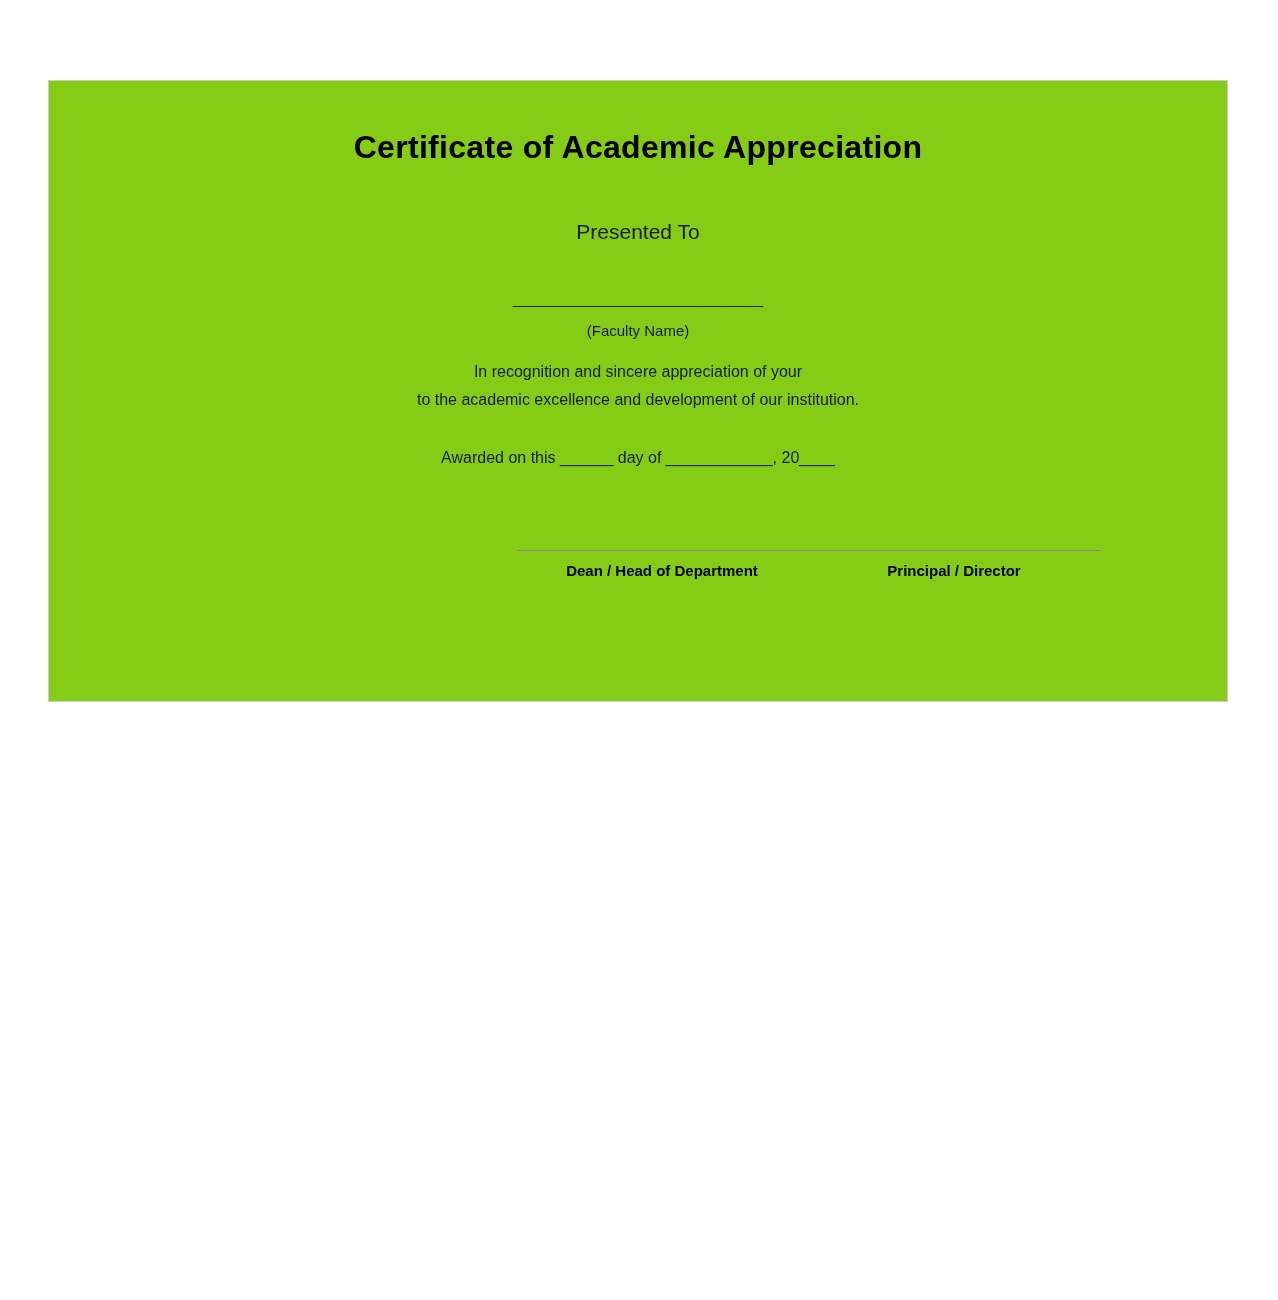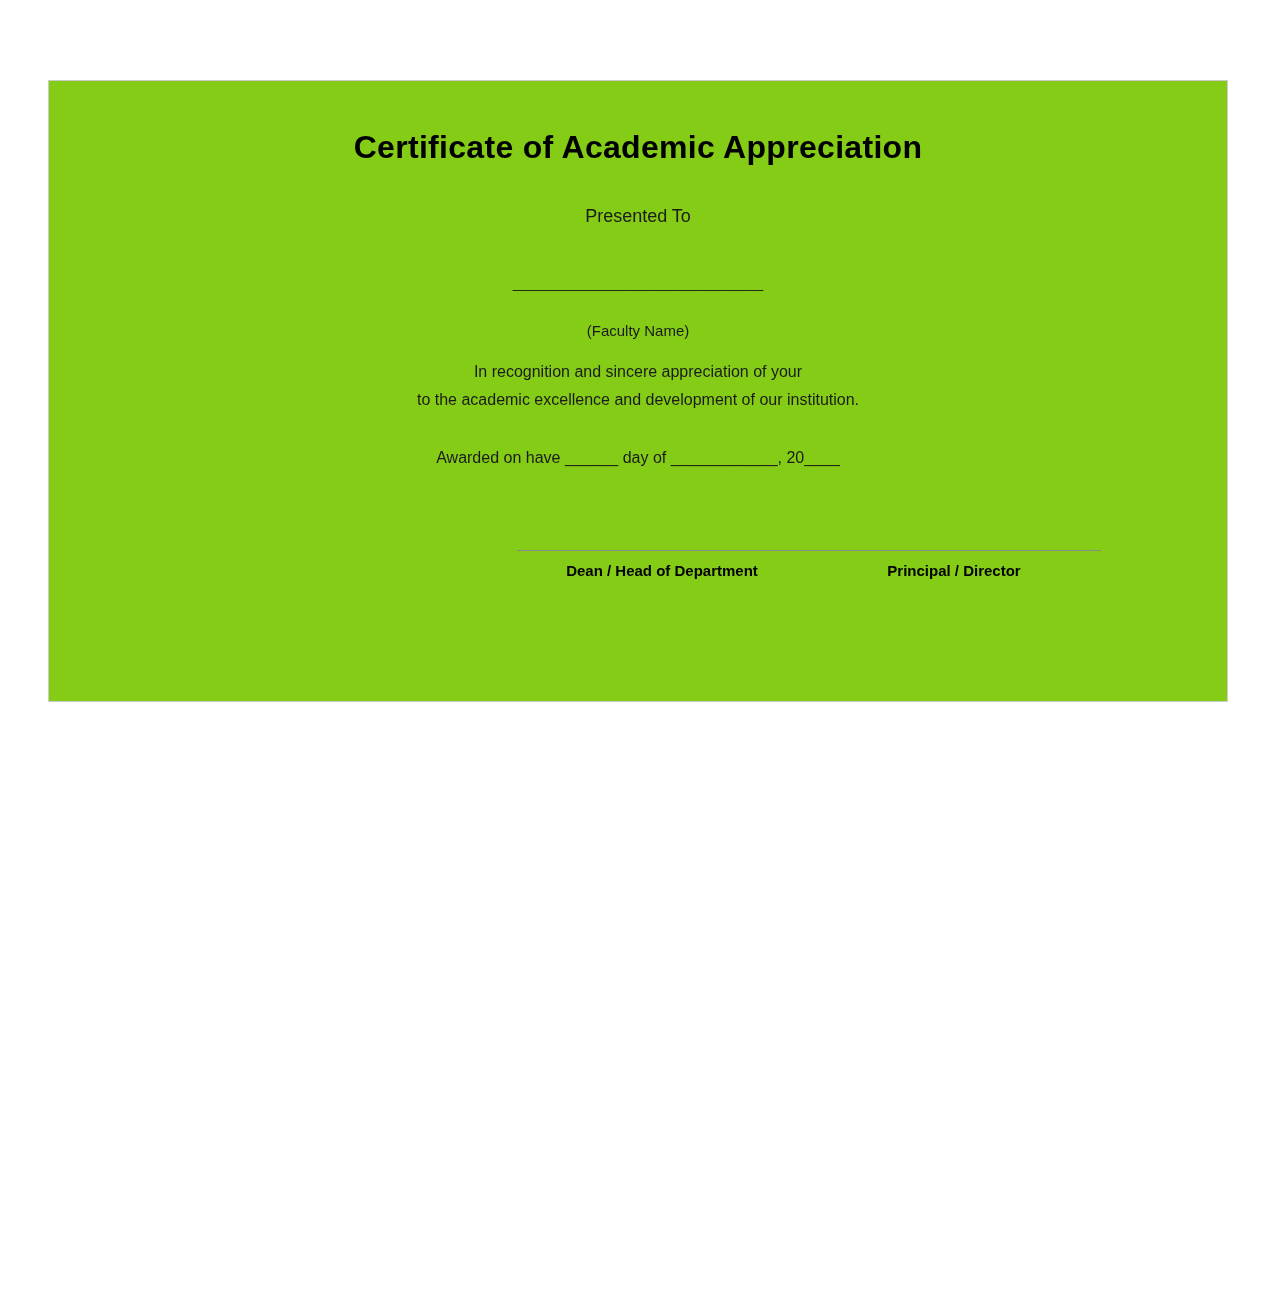--- a/index.html
+++ b/index.html
@@ -23,33 +23,33 @@
   }
   .cert-title {
     margin-top: 46px;
     font-size: 32px;
     line-height: 40px;
     font-weight: bold;
     color: #000000;
     letter-spacing: 0.3px;
   }
   .presented-to {
-    margin-top: 36px;
-    font-size: 18px;
+    margin-top: 52px;
+    font-size: 21px;
     line-height: 26px;
   }
   .name-line {
     margin-top: 42px;
     font-size: 15px;
     line-height: 24px;
     color: #1b1b1b;
     white-space: pre;
   }
   .name-caption {
-    margin-top: 26px;
+    margin-top: 10px;
     font-size: 15px;
     line-height: 20px;
   }
   .body-text {
     margin-top: 17px;
     font-size: 16px;
     line-height: 27.5px;
   }
   .awarded-line {
     margin-top: 34px;
@@ -86,21 +86,21 @@
 
   <div class="name-line">______________________________</div>
 
   <div class="name-caption">(Faculty Name)</div>
 
   <div class="body-text">
     <div>In recognition and sincere appreciation of your</div>
     <div>to the academic excellence and development of our institution.</div>
   </div>
 
-  <div class="awarded-line">Awarded on have ______ day of ____________, 20____</div>
+  <div class="awarded-line">Awarded on this ______ day of ____________, 20____</div>
 
   <div class="signature-row">
     <div class="signature-block left">
       <span>Dean / Head of Department</span>
     </div>
     <div class="signature-block right">
       <span>Principal / Director</span>
     </div>
   </div>
 

